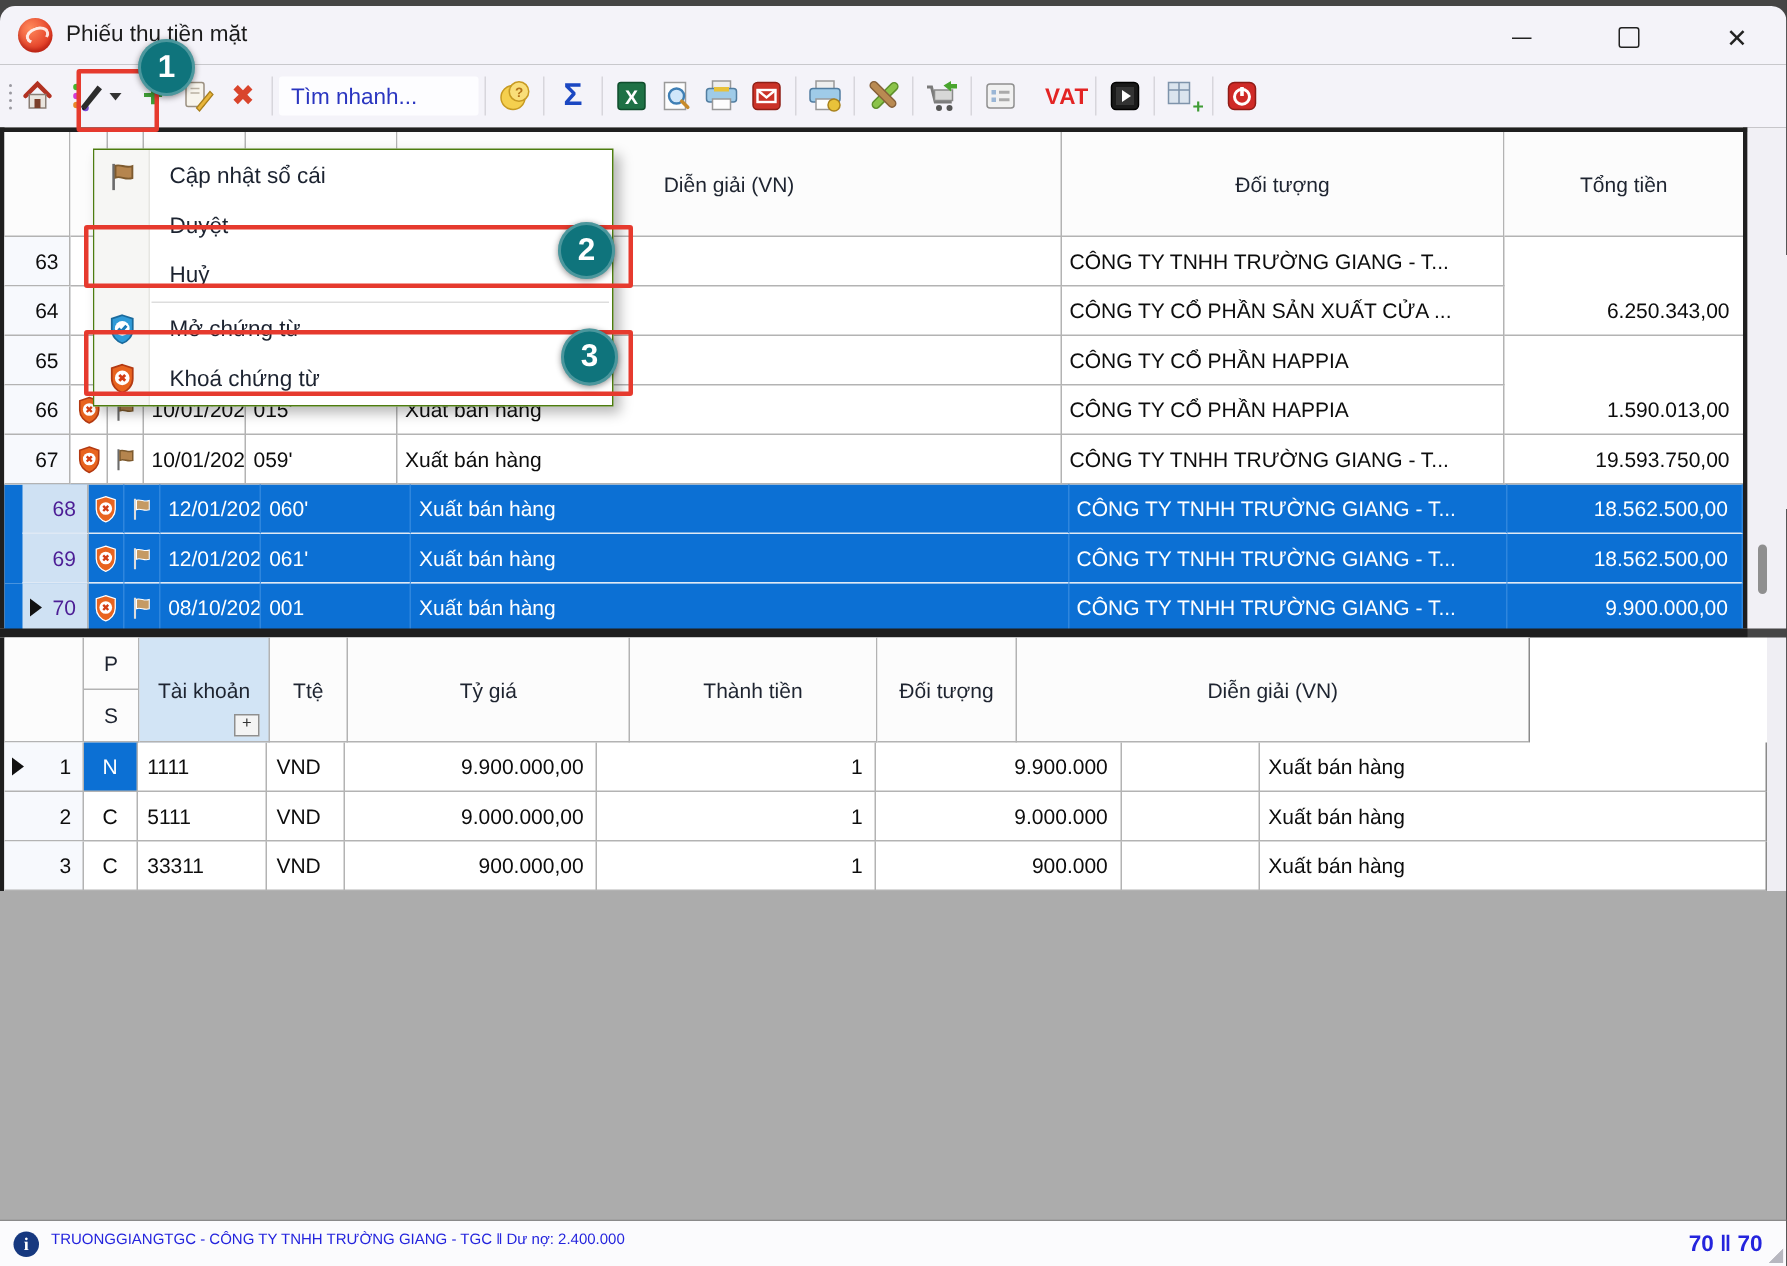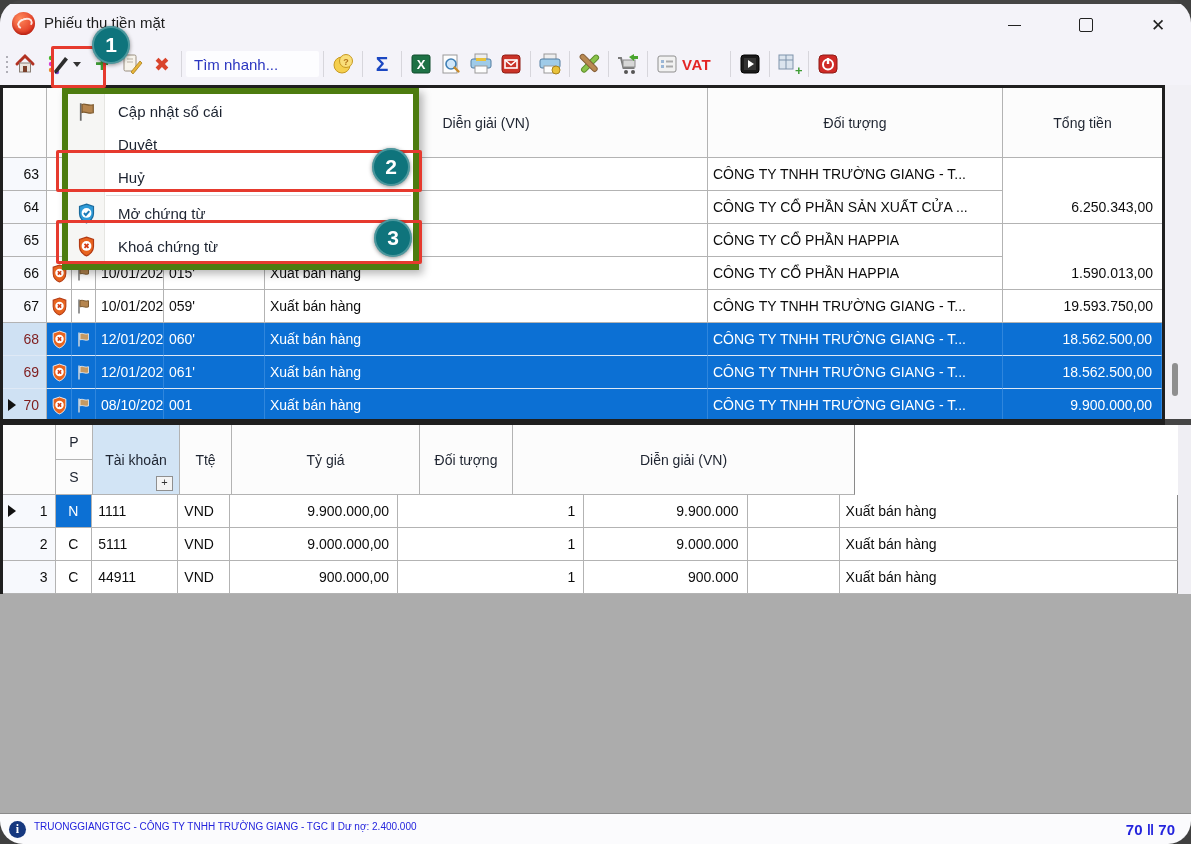--- a/index.html
+++ b/index.html
@@ -1,16 +1,16 @@
 <!DOCTYPE html>
 <html><head>
 <meta charset="utf-8">
 <style>
   html,body{margin:0;padding:0;background:#404040;font-family:"Liberation Sans","DejaVu Sans",sans-serif;}
-  .screen{position:relative;width:1191px;height:844px;overflow:hidden;background:#454545;border-radius:23px;}
+  .screen{position:relative;width:1191px;height:844px;overflow:hidden;background:#454545;}
   
   .titlebar{position:absolute;left:0;top:4px;width:1191px;height:39px;background:#f4f3f9;border-radius:10px 10px 0 0;}
   .applogo{position:absolute;left:12px;top:8px;width:23px;height:23px;border-radius:50%;
     background:radial-gradient(circle at 35% 30%,#ff8a5c,#e23b24 70%);box-shadow:inset 0 -2px 3px rgba(120,0,0,.4);}
   .applogo:after{content:"";position:absolute;left:5px;top:6px;width:12px;height:7px;border-radius:50%;
     border:2px solid rgba(255,255,255,.85);border-bottom-color:transparent;transform:rotate(-18deg);}
   .wtitle{position:absolute;left:44px;top:10px;font-size:15px;color:#1b1b1b;}
   .winbtn{position:absolute;top:6px;width:44px;height:30px;display:flex;align-items:center;justify-content:center;cursor:default;}
   .minbtn{left:992px}.maxbtn{left:1064px}.closebtn{left:1136px}
   .min-glyph{width:13px;height:0;border-top:1.6px solid #222;}
@@ -19,21 +19,21 @@
   
   .toolbar{position:absolute;left:0;top:43px;width:1191px;height:42px;background:#f4f3f9;display:flex;align-items:center;padding-left:3px;box-sizing:border-box;}
   .tbi{width:30px;height:30px;display:flex;align-items:center;justify-content:center;flex:0 0 auto;}
   .tsep{width:1px;height:26px;background:#d7d6dc;margin:0 4px;flex:0 0 auto;}
   .grip{width:7px;height:30px;display:flex;flex-direction:column;justify-content:center;gap:3px;align-items:center;flex:0 0 auto;}
   .grip i{width:2px;height:2px;background:#9a99a0;border-radius:50%;}
   .penwrap{width:47px;height:30px;display:flex;align-items:center;justify-content:center;gap:3px;flex:0 0 auto;}
   .dropcaret{width:0;height:0;border-left:4px solid transparent;border-right:4px solid transparent;border-top:5px solid #333;}
   .searchbox{width:133px;height:26px;display:flex;align-items:center;padding-left:8px;box-sizing:border-box;
     color:#2a35c0;font-size:15px;flex:0 0 auto;background:#fdfdff;border-radius:2px;}
-  .vat{font-size:15px;font-weight:bold;color:#e32424;letter-spacing:.5px;width:44px;text-align:left;flex:0 0 auto;}
+  .vat{font-size:15px;font-weight:bold;color:#e32424;letter-spacing:.5px;width:44px;text-align:right;flex:0 0 auto;}
   .sigma{font-size:21px;font-weight:bold;color:#1b47c2;}
   .plus-glyph{font-size:24px;font-weight:bold;color:#3f9c35;line-height:1;}
   .del-glyph{font-size:19px;font-weight:bold;color:#d9442c;line-height:1;}
   
   .cell{display:flex;align-items:center;box-sizing:border-box;border-right:1px solid #b3b3b3;border-bottom:1px solid #b3b3b3;
     font-size:14px;color:#0d0d0d;overflow:hidden;white-space:nowrap;}
   .hcell{justify-content:center;background:#fcfcfc;color:#1e2430;}
   .row{display:flex;height:33px;background:#fff;}
   
   .ugrid{position:absolute;left:0;top:85px;width:1165px;height:334px;background:#fff;
@@ -41,21 +41,21 @@
   .ug .c0{width:44px}.ug .c1{width:25px}.ug .c2{width:24px}.ug .c3{width:68px}.ug .c4{width:101px}
   .ug .c5{width:443px}.ug .c6{width:295px}.ug .c7{width:159px;border-right:none}
   .ughead{display:flex;height:70px;}
   .ughead .cell{height:70px;}
   .num{justify-content:flex-end;padding-right:7px;background:#f7f9fd;position:relative;}
   .icell{justify-content:center;}
   .datec,.docc,.descc,.objc{padding-left:5px;}
   .amt{justify-content:flex-end;padding-right:9px;}
   .sel{background:#0c70d4;}
   .sel .cell{color:#fff;border-bottom:1px solid #dfe9f5;border-right:1px solid #2f86dd;}
-  .sel .num{background:#cfe1f3;color:#7f1d1d;border-right:1px solid #b3b3b3;}
+  .sel .num{background:#cfe1f3;color:#4c1d95;border-right:1px solid #b3b3b3;margin-left:12px;}
   .rowarrow{position:absolute;left:5px;top:10px;width:0;height:0;border-top:6px solid transparent;border-bottom:6px solid transparent;border-left:8px solid #111;}
   .darkband{position:absolute;left:0;top:419px;width:1165px;height:6px;background:#1f1f1f;}
   
   .vlane{position:absolute;left:1165px;top:85px;width:26px;height:334px;background:#f1f0f5;}
   .vthumb{position:absolute;left:7px;top:278px;width:6px;height:33px;background:#8f8f8f;border-radius:3px;}
   
   .dgrid{position:absolute;left:0;top:425px;width:1178px;height:169px;background:#fff;
     border-left:3px solid #1f1f1f;box-sizing:border-box;}
   .dg .c0{width:53px}.dg .c1{width:37px}.dg .c2{width:87px}.dg .c3{width:52px}.dg .c4{width:170px}
   .dg .c5{width:188px}.dg .c6{width:165px}.dg .c7{width:93px}.dg .c8{width:342px;border-right:1px solid #8a8a8a;}
@@ -68,21 +68,21 @@
   .plusbox{position:absolute;right:6px;bottom:3px;width:15px;height:13px;border:1px solid #8f8f8f;background:#f4f4f4;
     font-size:11px;line-height:11px;text-align:center;color:#333;}
   .psc{justify-content:center;}
   .pssel{background:#0c70d4;color:#fff !important;}
   .accc,.curc{padding-left:6px;}
   .numc{justify-content:flex-end;padding-right:8px;position:relative;}
   
   .grayfill{position:absolute;left:0;top:594px;width:1191px;height:219px;background:#acacac;}
   .rstrip{position:absolute;left:1178px;top:425px;width:13px;height:169px;background:#efeef3;}
   
-  .menu{position:absolute;left:62px;top:88px;width:345px;background:#fff;border:6px solid #4d7c0f;
+  .menu{position:absolute;left:62px;top:99px;width:345px;background:#fff;border:1px solid #4d7c0f;
     box-shadow:4px 4px 8px rgba(0,0,0,.28);z-index:50;padding:1px 0;}
   .menu:before{content:"";position:absolute;left:0;top:0;bottom:0;width:36px;background:#f6f6f4;border-right:1px solid #e6e6e2;}
   .mitem{position:relative;height:33px;display:flex;align-items:center;padding-left:50px;font-size:15px;color:#1c2330;}
   .micon{position:absolute;left:8px;top:6px;width:21px;height:21px;display:flex;align-items:center;justify-content:center;}
   .msep{height:1px;background:#dddddd;margin:1px 2px 1px 38px;}
   
   .redbox{position:absolute;border:3px solid #e63a2e;z-index:60;border-radius:2px;}
   .rb1{left:51px;top:46px;width:49px;height:36px;}
   .rb2{left:56px;top:150px;width:360px;height:36px;}
   .rb3{left:56px;top:220px;width:360px;height:38px;}
@@ -433,20 +433,21 @@
       <div class="cell hcell c1 pshead">
         <div>P</div>
           <div>S</div>
       </div>
       <div class="cell hcell c2 tkhead">
         <span>Tài khoản</span>
         <span class="plusbox">+</span>
       </div>
       <div class="cell hcell c3">Ttệ</div>
       <div class="cell hcell c5">Tỷ giá</div>
+      <div class="cell hcell c6">Thành tiền</div>
       <div class="cell hcell c7">Đối tượng</div>
       <div class="cell hcell c8">Diễn giải (VN)</div>
     </div>
 
     <div class="row">
       <div class="cell num c0">
           <span class="rowarrow" style="border-left-color:#111"></span>
           <span>1</span>
         </div>
       <div class="cell psc c1 pssel">N</div>
@@ -467,21 +468,21 @@
       <div class="cell numc c4">9.000.000,00</div>
       <div class="cell numc c5">1</div>
       <div class="cell numc c6">9.000.000</div>
       <div class="cell c7"></div>
       <div class="cell accc c8">Xuất bán hàng</div>
     </div>
 
     <div class="row">
       <div class="cell num c0">3</div>
       <div class="cell psc c1">C</div>
-      <div class="cell accc c2">44911</div>
+      <div class="cell accc c2">33311</div>
       <div class="cell curc c3">VND</div>
       <div class="cell numc c4">900.000,00</div>
       <div class="cell numc c5">1</div>
       <div class="cell numc c6">900.000</div>
       <div class="cell c7"></div>
       <div class="cell accc c8">Xuất bán hàng</div>
     </div>
   </div>
 
   <div class="rstrip"></div>

